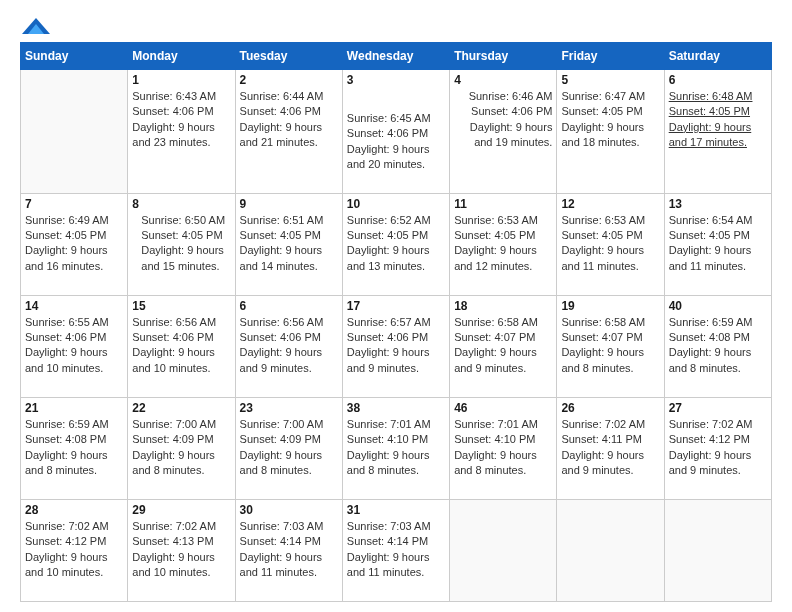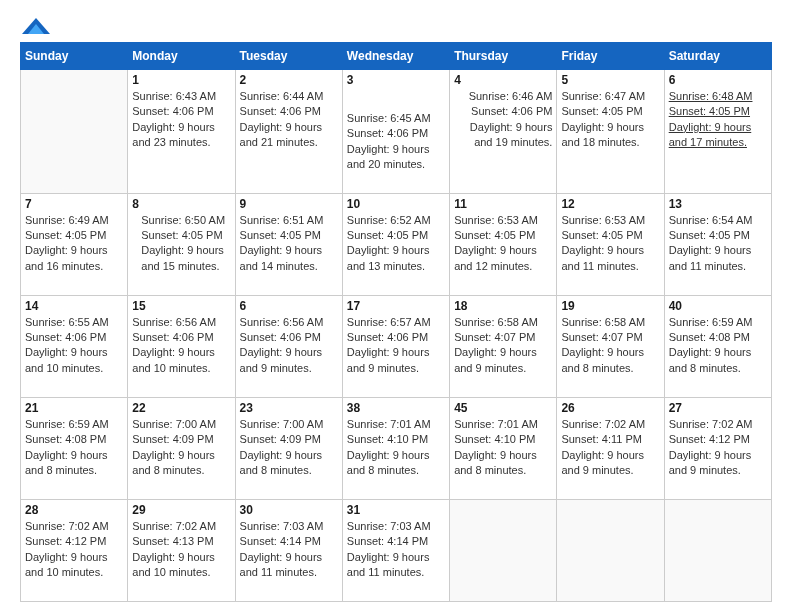--- a/index.html
+++ b/index.html
@@ -283,21 +283,21 @@
 and 8 minutes.</div>
           </td>
           <td>
             <span class="day-number">38</span>
             <div class="day-info" style="white-space: pre-line;">Sunrise: 7:01 AM
 Sunset: 4:10 PM
 Daylight: 9 hours
 and 8 minutes.</div>
           </td>
           <td>
-            <span class="day-number">45</span>
+            <span class="day-number">46</span>
             <div class="day-info" style="white-space: pre-line;">Sunrise: 7:01 AM
 Sunset: 4:10 PM
 Daylight: 9 hours
 and 8 minutes.</div>
           </td>
           <td>
             <span class="day-number">26</span>
             <div class="day-info" style="white-space: pre-line;">Sunrise: 7:02 AM
 Sunset: 4:11 PM
 Daylight: 9 hours

